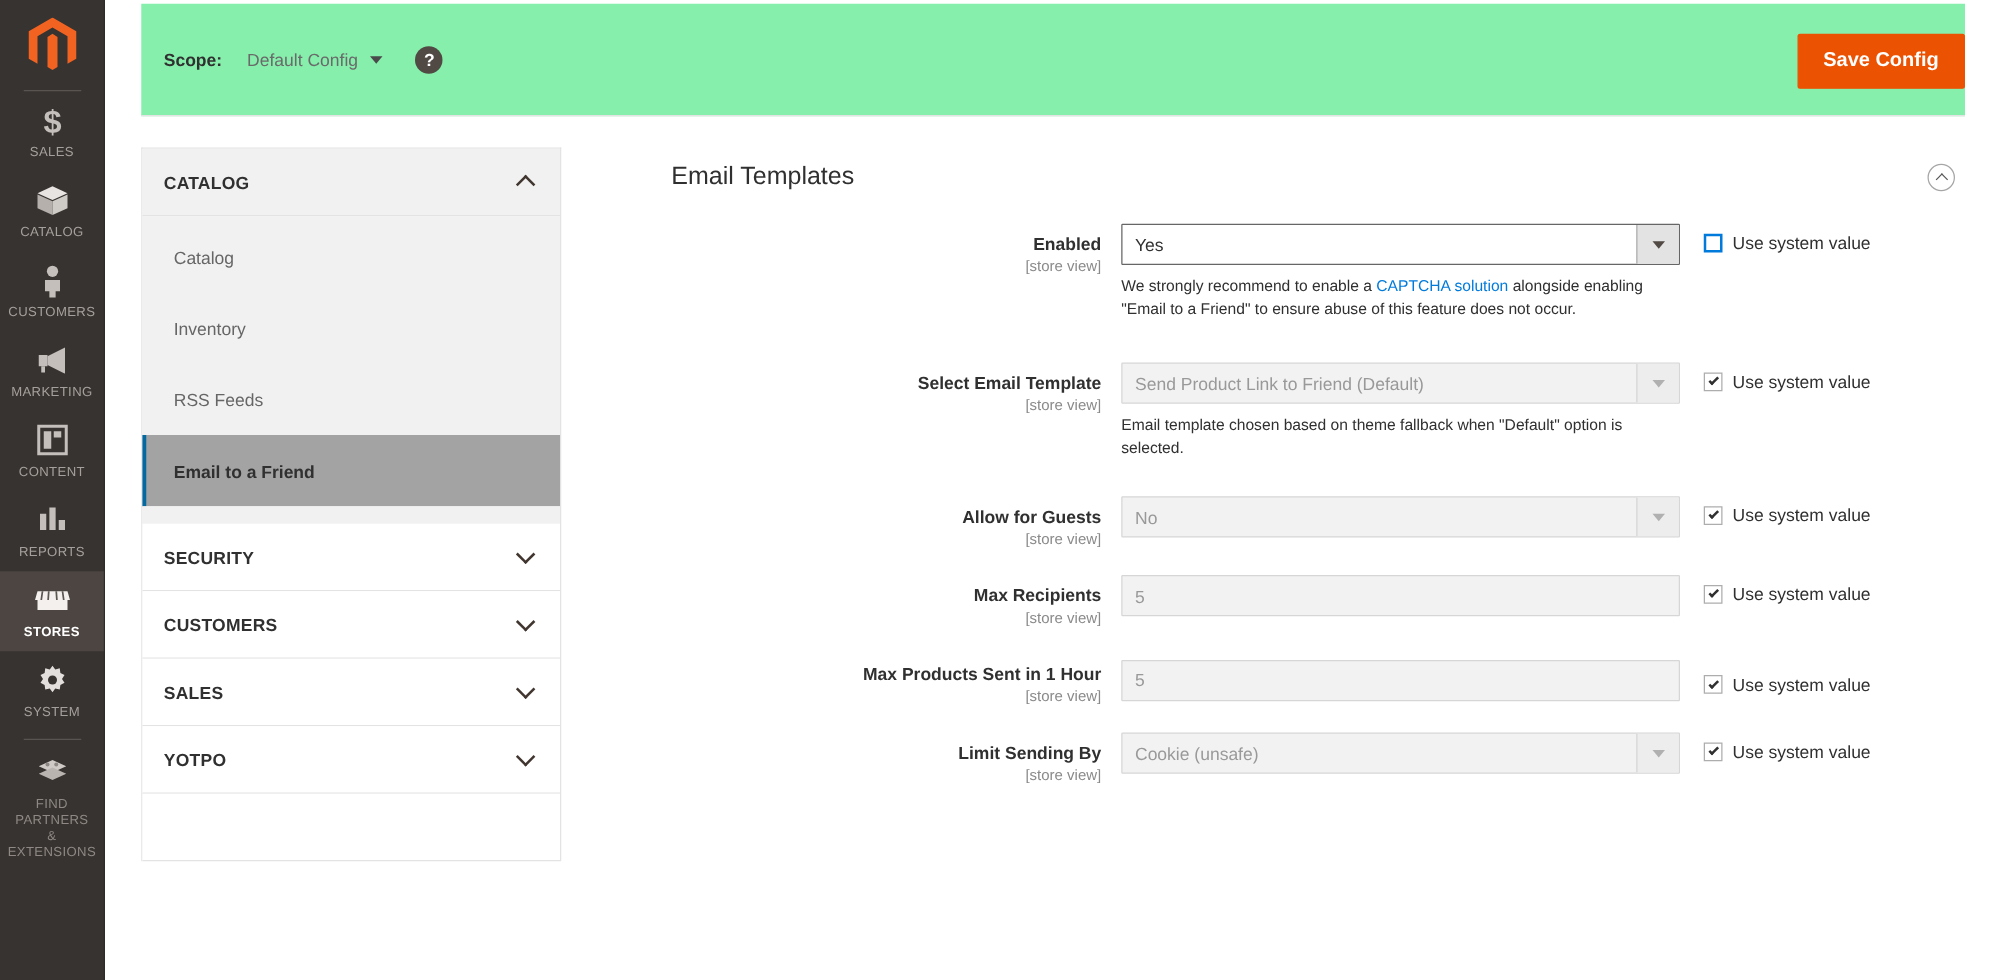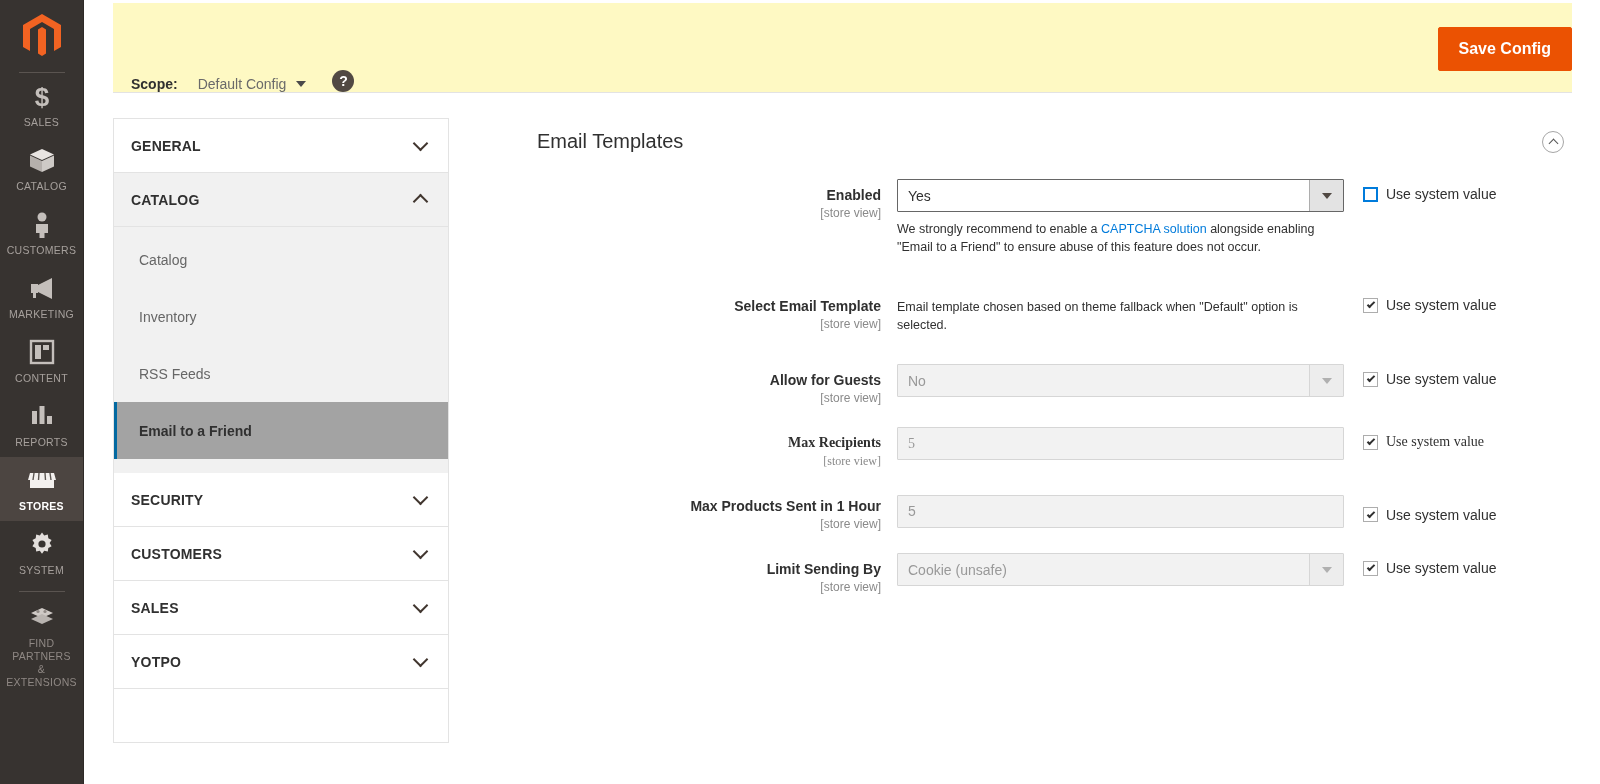--- a/index.html
+++ b/index.html
@@ -50,23 +50,23 @@
   #page {
     position: absolute; left: 85px; top: 0;
     width: 1515px; height: 784px;
     background: #ffffff;
   }
 
   
   #scope-bar {
     position: absolute; left: 28px; top: 3px;
     width: 1459px; height: 90px;
-    background: #fef9c3;
+    background: #86efac;
     border-bottom: 1px solid #e3e3e3;
-    display: flex; align-items: flex-end;
+    display: flex; align-items: center;
   }
   #scope-bar .scope-label {
     margin-left: 18px;
     font-size: 14px; font-weight: bold; color: #303030;
   }
   #scope-select {
     margin-left: 20px;
     font-size: 14px; color: #6a6a6a;
     display: flex; align-items: center; cursor: pointer;
   }
@@ -366,26 +366,20 @@
       <span>Default Config</span>
       <span class="caret"></span>
     </span>
     <span id="scope-help">?</span>
   </div>
 
   <button id="save-config-button">Save Config</button>
 
   <div id="config-nav">
 
-    <div class="cfg-section">
-      <div class="cfg-section-head">
-        <span class="cfg-section-title">GENERAL</span>
-        <span class="chev"></span>
-      </div>
-    </div>
 
     <div class="cfg-section open">
       <div class="cfg-section-head">
         <span class="cfg-section-title">CATALOG</span>
         <span class="chev up"></span>
       </div>
     </div>
     <div class="cfg-children">
       <div class="cfg-child">Catalog</div>
       <div class="cfg-child">Inventory</div>
@@ -456,20 +450,26 @@
         <span class="sysval-label">Use system value</span>
       </div>
     </div>
 
     <div class="field-row" style="margin-top:34px;">
       <div class="field-label-col">
         <span class="field-label">Select Email Template</span>
         <span class="field-scope">[store view]</span>
       </div>
       <div class="field-ctrl-col">
+        <div class="sel disabled">
+          <span class="sel-text">Send Product Link to Friend (Default)</span>
+          <span class="sel-btn">
+              <span class="tri"></span>
+            </span>
+        </div>
         <div class="field-note">Email template chosen based on theme fallback when "Default" option is selected.</div>
       </div>
       <div class="sysval-col">
         <span class="cb">
             <span class="tick"></span>
           </span>
         <span class="sysval-label">Use system value</span>
       </div>
     </div>
 
@@ -487,21 +487,21 @@
         </div>
       </div>
       <div class="sysval-col">
         <span class="cb">
             <span class="tick"></span>
           </span>
         <span class="sysval-label">Use system value</span>
       </div>
     </div>
 
-    <div class="field-row" style="margin-top:21px;font-family:Liberation Serif, serif;">
+    <div class="field-row" style="margin-top:21px;">
       <div class="field-label-col">
         <span class="field-label">Max Recipients</span>
         <span class="field-scope">[store view]</span>
       </div>
       <div class="field-ctrl-col">
         <div class="txt disabled">
           <span class="txt-text">5</span>
         </div>
       </div>
       <div class="sysval-col">

